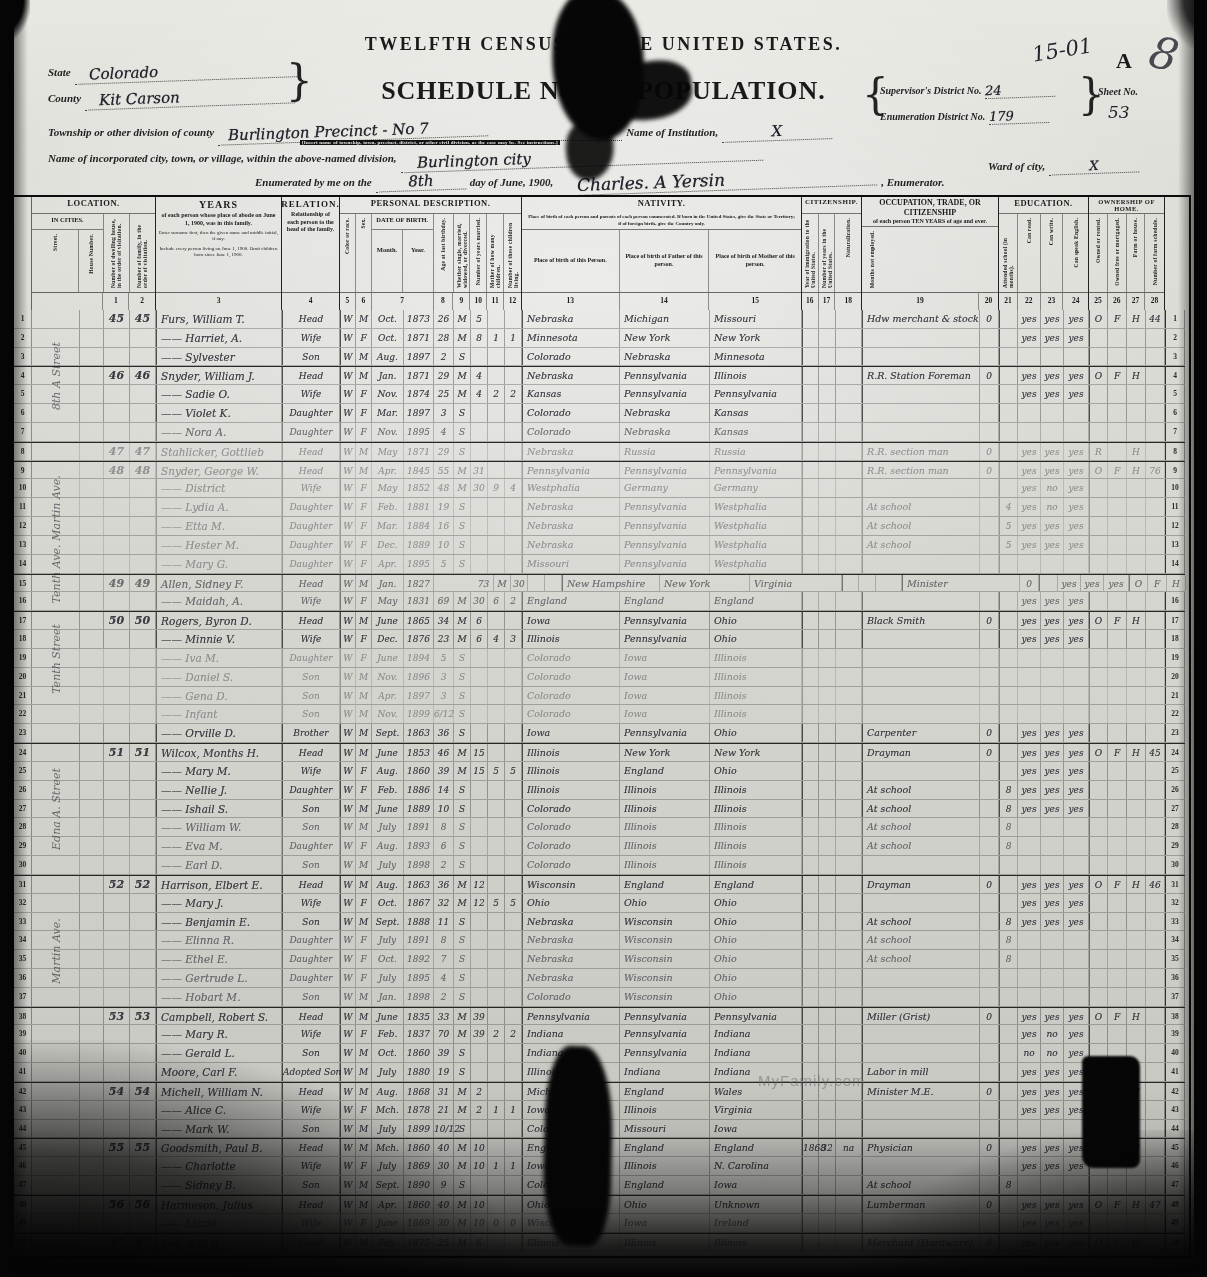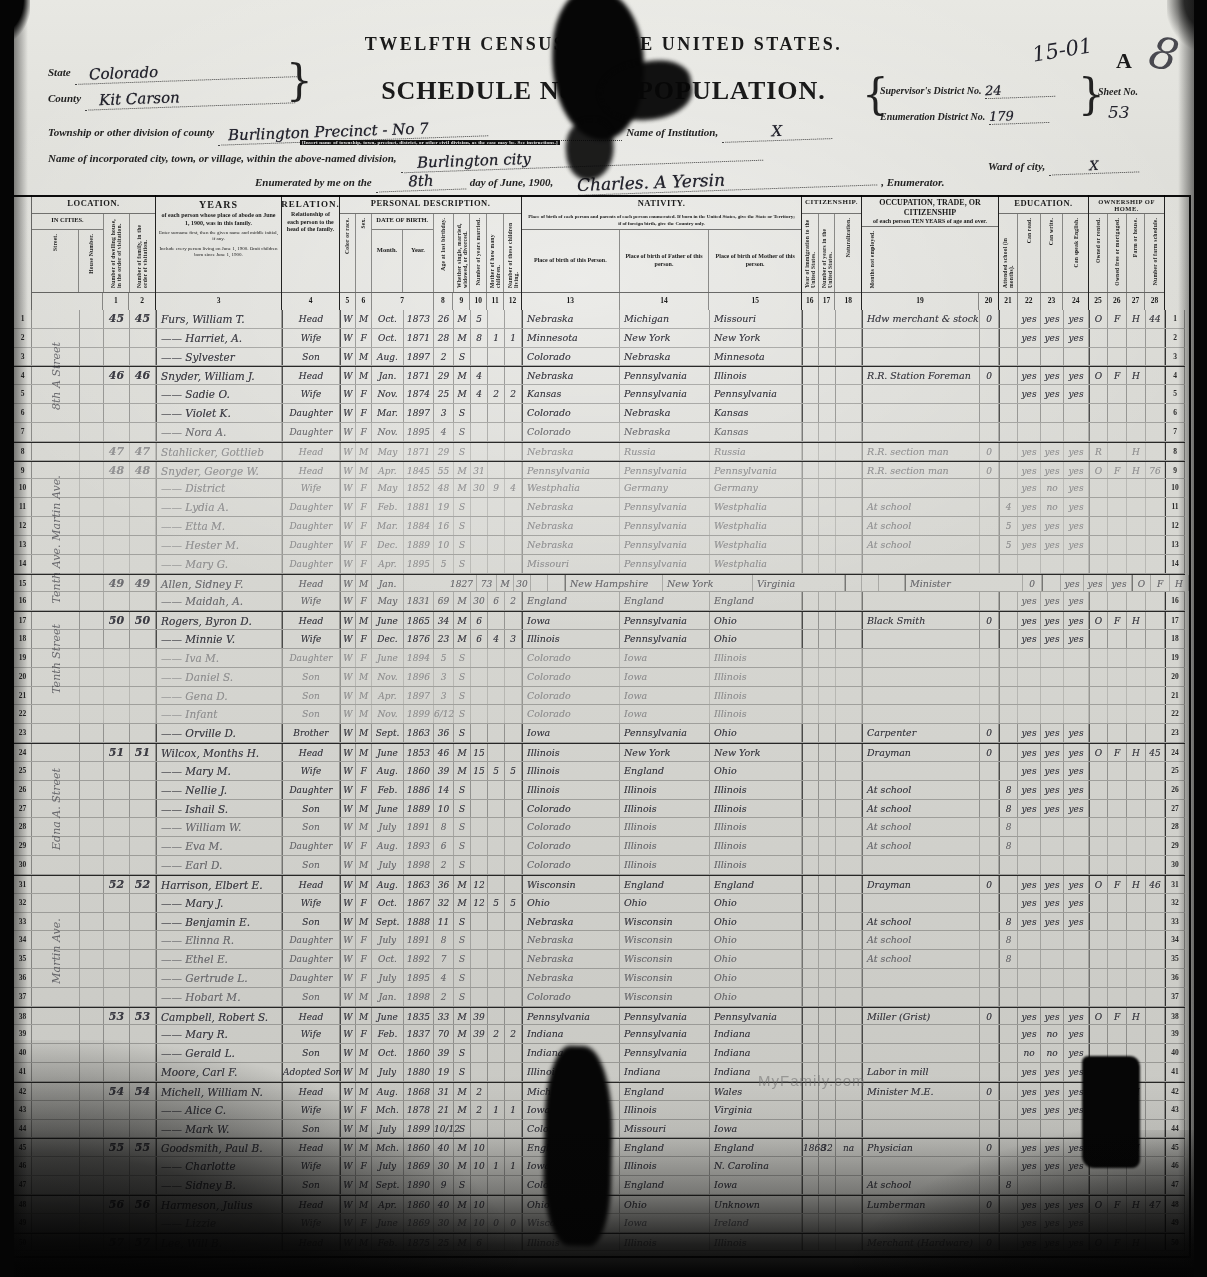--- a/index.html
+++ b/index.html
@@ -837,22 +837,22 @@
         <div class="cell pn" style="width: 18px;">15</div>
         <div class="cell hwc" style="width: 48px;"></div>
         <div class="cell hwc" style="width: 24px;"></div>
         <div class="cell hwc bb" style="width: 26px;">49</div>
         <div class="cell hwc bb" style="width: 26px;">49</div>
         <div class="cell gb hwc nm" style="width: 126px;">Allen, Sidney F.</div>
         <div class="cell gb hwc" style="width: 58px;">Head</div>
         <div class="cell gb hwc" style="width: 16px;">W</div>
         <div class="cell hwc" style="width: 16px;">M</div>
         <div class="cell hwc" style="width: 32px;">Jan.</div>
-        <div class="cell hwc" style="width: 30px; margin-left: 43px;">1827</div>
-        <div class="cell hwc" style="width: 20px;">73</div>
+        <div class="cell hwc" style="width: 30px;">1827</div>
+        <div class="cell hwc" style="width: 20px; margin-left: 40px;">73</div>
         <div class="cell hwc" style="width: 17px;">M</div>
         <div class="cell hwc" style="width: 17px;">30</div>
         <div class="cell hwc" style="width: 17px;"></div>
         <div class="cell hwc" style="width: 17px;"></div>
         <div class="cell gb hwc oc" style="width: 98px;">New Hampshire</div>
         <div class="cell hwc oc" style="width: 90px;">New York</div>
         <div class="cell hwc oc" style="width: 92px;">Virginia</div>
         <div class="cell gb hwc" style="width: 17px;"></div>
         <div class="cell hwc" style="width: 17px;"></div>
         <div class="cell hwc" style="width: 26px;"></div>

